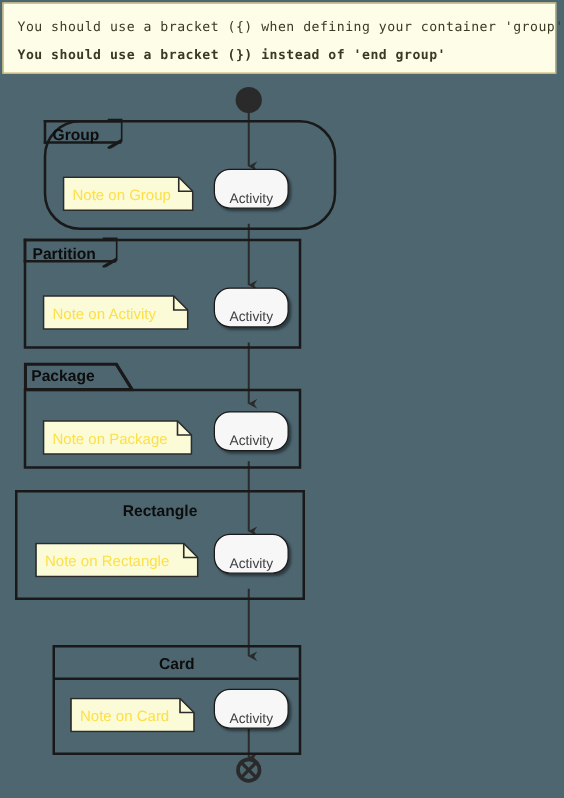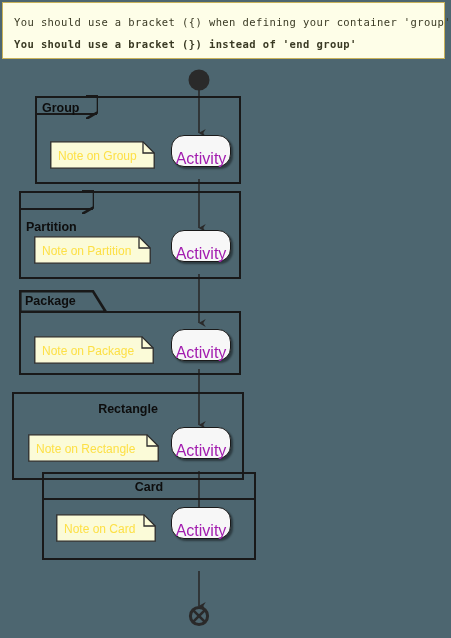--- a/index.html
+++ b/index.html
@@ -95,21 +95,21 @@
   .activity{
     position:absolute;
     background:#f7f7f7;
     border:1.5px solid #1a1a1a;
     border-radius:13px;
     box-sizing:border-box;
     box-shadow:2px 2px 2px rgba(0,0,0,0.42);
     display:flex;align-items:center;justify-content:center;
   }
   .activity-label{
-    font-size:16px;color:#a21caf;white-space:nowrap;line-height:1;margin-top:16px;
+    font-size:11px;color:#404040;white-space:nowrap;line-height:1;margin-top:16px;
   }
 </style>
 </head>
 <body>
 
 <div id="stage">
 
   <div class="warning-banner">
     <div class="warning-line l1">You should use a bracket ({) when defining your container 'group' Group</div>
     <div class="warning-line l2">You should use a bracket (}) instead of 'end group'</div>
@@ -136,21 +136,21 @@
 
     <line x1="199" y1="571" x2="199" y2="606" stroke="#2a2a2a" stroke-width="1.6" marker-end="url(#arrowhead)"></line>
 
     <g>
       <circle cx="199" cy="616" r="8.6" fill="none" stroke="#2a2a2a" stroke-width="3"></circle>
       <line x1="193.1" y1="610.1" x2="204.9" y2="621.9" stroke="#2a2a2a" stroke-width="2.6"></line>
       <line x1="204.9" y1="610.1" x2="193.1" y2="621.9" stroke="#2a2a2a" stroke-width="2.6"></line>
     </g>
   </svg>
 
-  <div class="container-box" style="left:35px;top:96px;width:206px;height:88px;">
+  <div class="container-box" style="left:35px;top:96px;width:234px;height:88px;border-radius:29px;">
     <div class="tab-notch" style="left:-2.5px;top:-2.5px;width:62px;">
       <svg class="notch-edge" viewBox="0 0 12 24" preserveAspectRatio="none">
         <path d="M0,0 L12,0 L12,17 L0,24" fill="none" stroke="#191919" stroke-width="2.6"></path>
       </svg>
     </div>
     <div class="tab-label" style="left:5px;top:4px;">Group</div>
 
     <svg class="note" style="left:13px;top:43px;width:105px;height:28px;" viewBox="0 0 105 28">
       <path d="M0.8,0.8 L93,0.8 L104.2,12 L104.2,27.2 L0.8,27.2 Z" fill="#fbfbd8" stroke="#2b2b2b" stroke-width="1.3"></path>
       <path d="M93,0.8 L93,12 L104.2,12" fill="none" stroke="#2b2b2b" stroke-width="1.3"></path>
@@ -161,27 +161,27 @@
       <span class="activity-label">Activity</span>
     </div>
   </div>
 
   <div class="container-box" style="left:19px;top:191px;width:222px;height:88px;">
     <div class="tab-notch" style="left:-2.5px;top:-2.5px;width:74px;">
       <svg class="notch-edge" viewBox="0 0 12 24" preserveAspectRatio="none">
         <path d="M0,0 L12,0 L12,17 L0,24" fill="none" stroke="#191919" stroke-width="2.6"></path>
       </svg>
     </div>
-    <div class="tab-label" style="left:5px;top:4px;margin-top:24px;">Partition</div>
+    <div class="tab-label" style="left:5px;top:4px;">Partition</div>
 
     <svg class="note" style="left:13px;top:43px;width:117px;height:28px;" viewBox="0 0 117 28">
       <path d="M0.8,0.8 L105,0.8 L116.2,12 L116.2,27.2 L0.8,27.2 Z" fill="#fbfbd8" stroke="#2b2b2b" stroke-width="1.3"></path>
       <path d="M105,0.8 L105,12 L116.2,12" fill="none" stroke="#2b2b2b" stroke-width="1.3"></path>
     </svg>
-    <div class="note-text" style="left:21px;top:52px;">Note on Partition</div>
+    <div class="note-text" style="left:21px;top:52px;">Note on Activity</div>
 
     <div class="activity" style="left:150px;top:37px;width:60px;height:32px;">
       <span class="activity-label">Activity</span>
     </div>
   </div>
 
   <svg class="pkg-tab" style="left:19px;top:290px;width:88px;height:23px;" viewBox="0 0 88 23">
     <path d="M1.3,1.3 L74,1.3 L86.7,21.7 L1.3,21.7 Z" fill="none" stroke="#191919" stroke-width="2.6" stroke-linejoin="miter"></path>
   </svg>
   <div class="tab-label" style="left:25px;top:295px;">Package</div>
@@ -205,21 +205,21 @@
       <path d="M0.8,0.8 L119,0.8 L130.2,12 L130.2,27.2 L0.8,27.2 Z" fill="#fbfbd8" stroke="#2b2b2b" stroke-width="1.3"></path>
       <path d="M119,0.8 L119,12 L130.2,12" fill="none" stroke="#2b2b2b" stroke-width="1.3"></path>
     </svg>
     <div class="note-text" style="left:22px;top:49px;">Note on Rectangle</div>
 
     <div class="activity" style="left:157px;top:33px;width:60px;height:32px;">
       <span class="activity-label">Activity</span>
     </div>
   </div>
 
-  <div class="container-box" style="left:42px;top:472px;width:214px;height:88px;">
+  <div class="container-box" style="left:42px;top:516px;width:199px;height:88px;">
     <div class="center-title" style="left:0;top:7px;">Card</div>
     <div class="card-divider" style="top:24px;"></div>
 
     <svg class="note" style="left:12px;top:40px;width:100px;height:28px;" viewBox="0 0 100 28">
       <path d="M0.8,0.8 L88,0.8 L99.2,12 L99.2,27.2 L0.8,27.2 Z" fill="#fbfbd8" stroke="#2b2b2b" stroke-width="1.3"></path>
       <path d="M88,0.8 L88,12 L99.2,12" fill="none" stroke="#2b2b2b" stroke-width="1.3"></path>
     </svg>
     <div class="note-text" style="left:20px;top:49px;">Note on Card</div>
 
     <div class="activity" style="left:127px;top:33px;width:60px;height:32px;">

